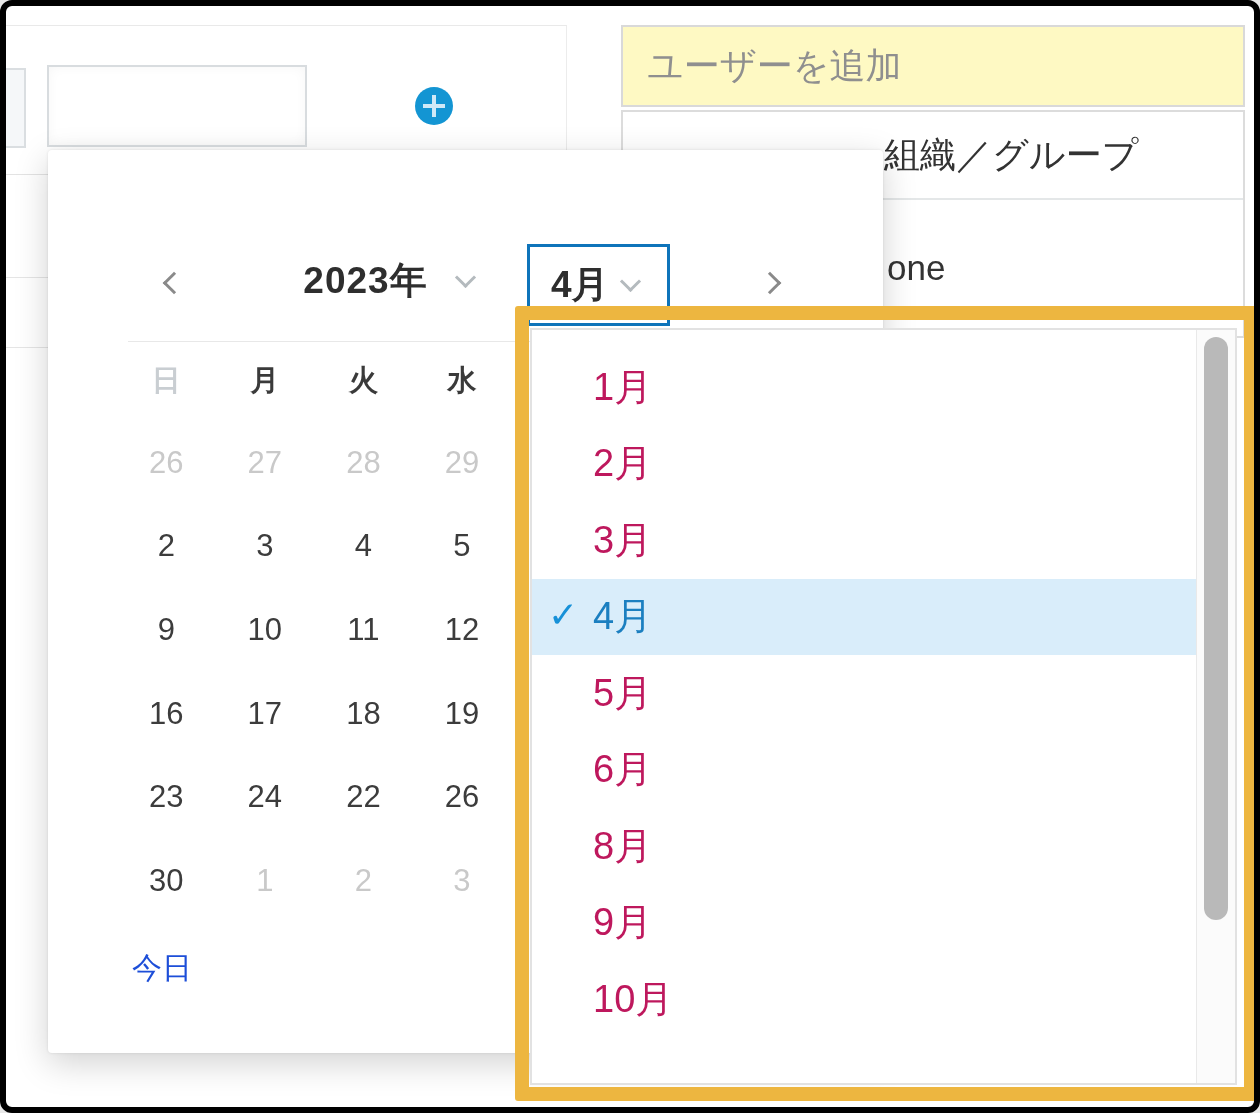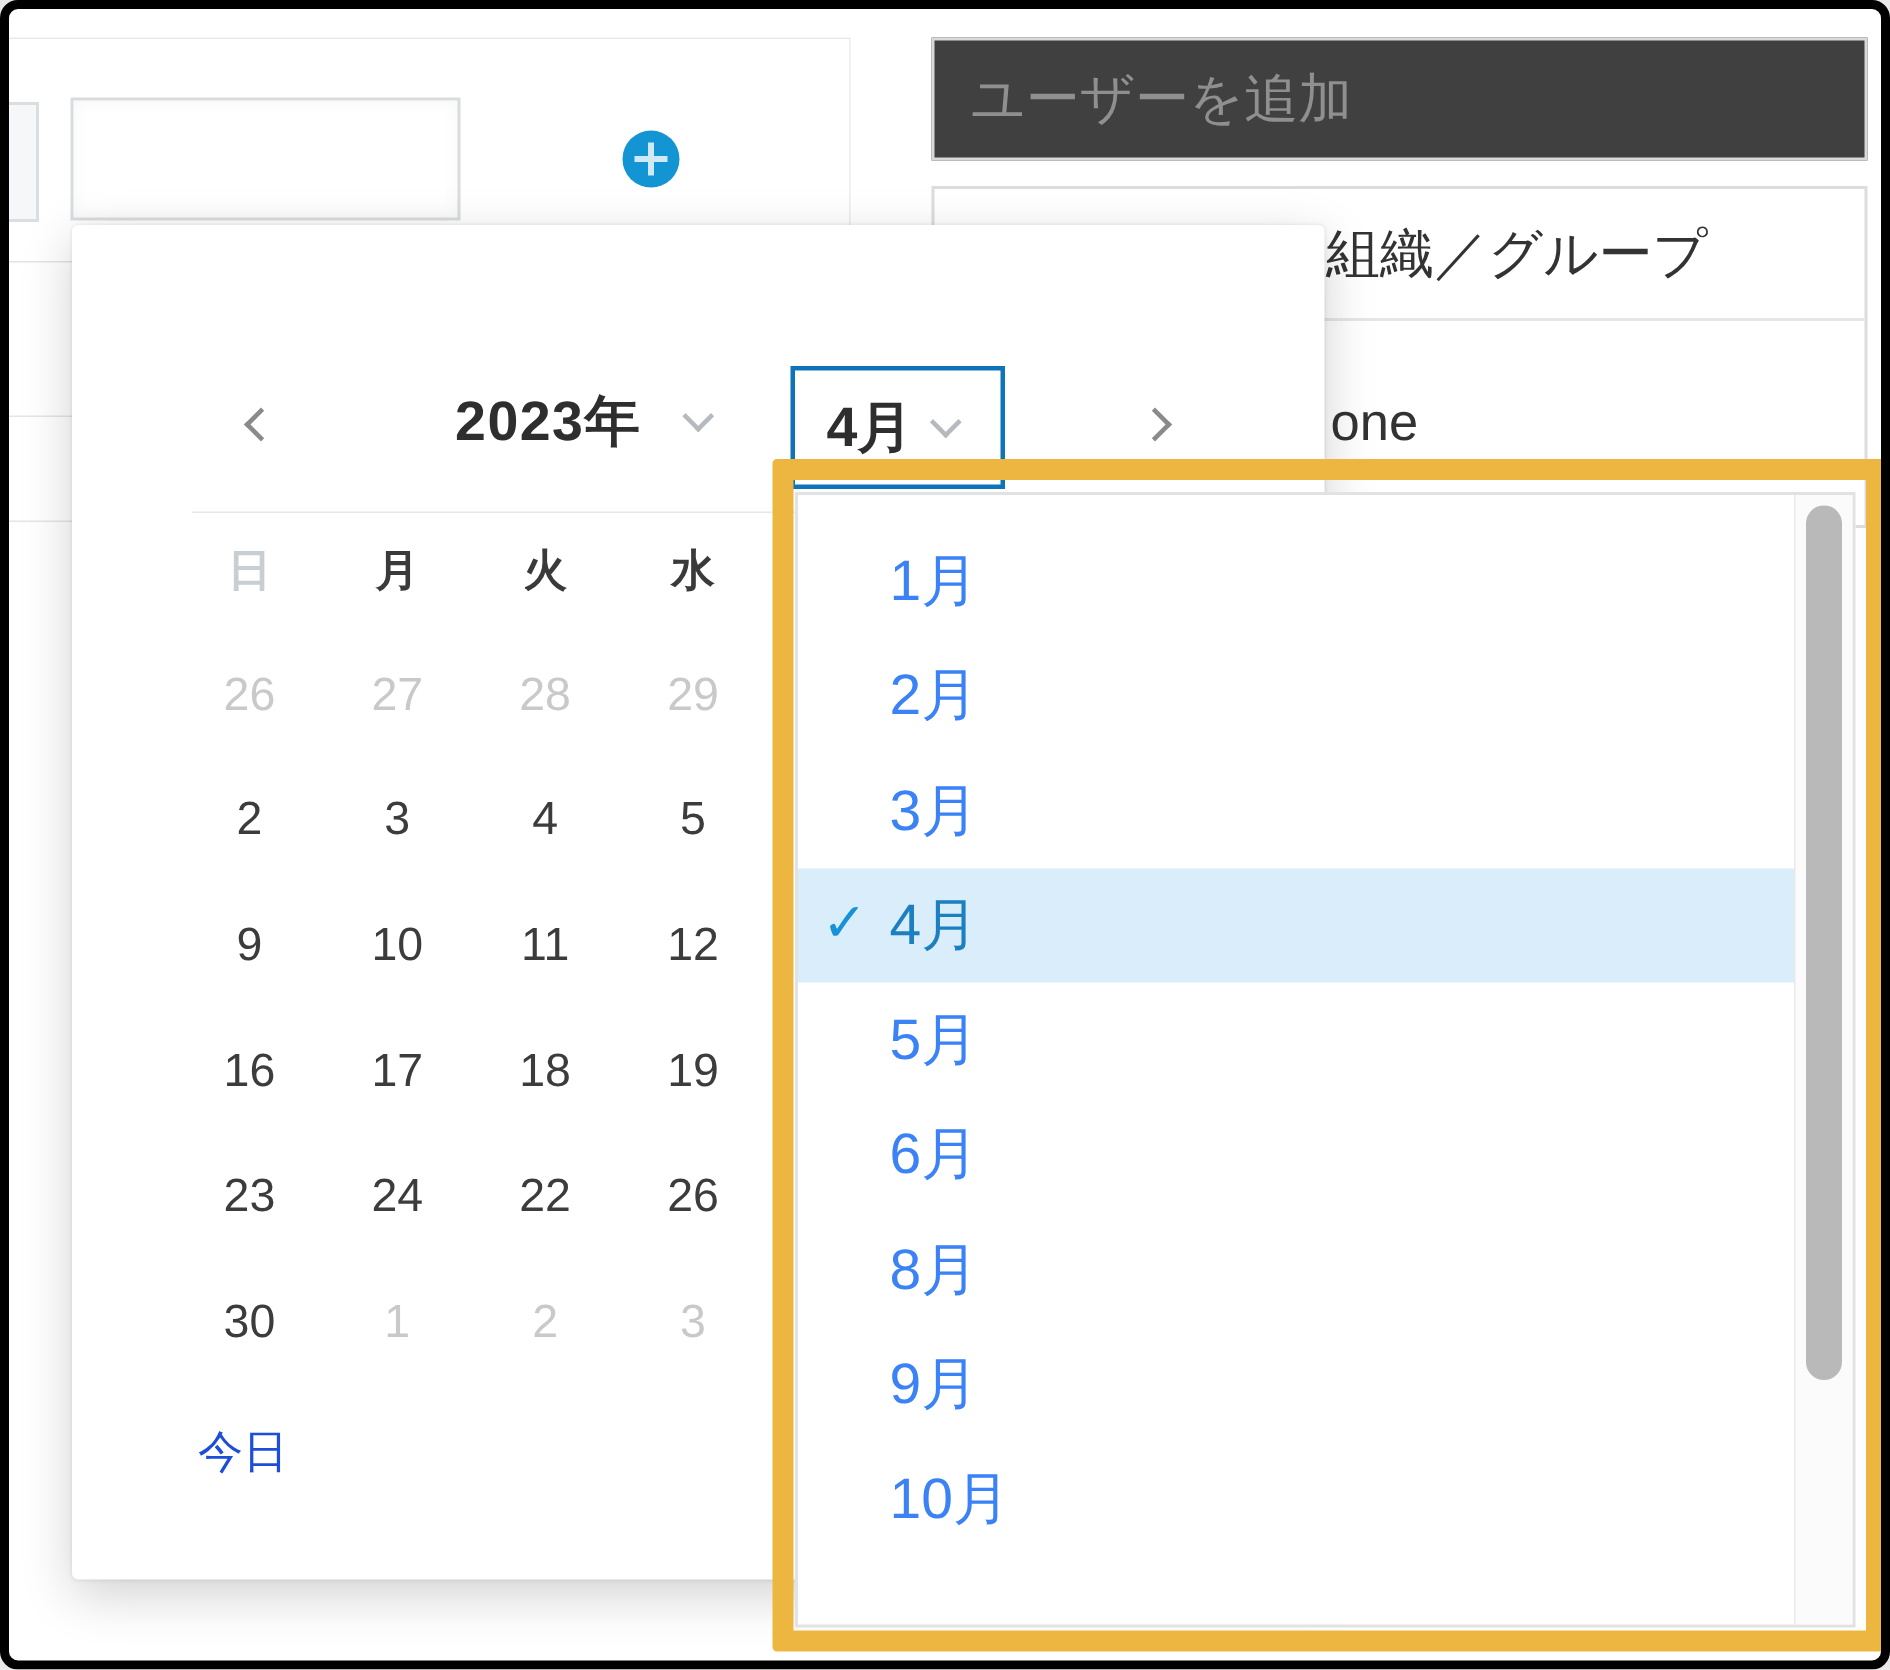--- a/index.html
+++ b/index.html
@@ -19,25 +19,25 @@
   #left-input-box{left:41px;top:59px;width:260px;height:82px;background:#fff;
     border:2px solid #d8dcdf;box-shadow:inset 0 0 12px rgba(0,0,0,0.04);z-index:2;}
   #plus-button{left:409px;top:81px;width:38px;height:38px;border-radius:50%;
     background:#1395d3;z-index:2;}
   #plus-button::before,#plus-button::after{content:"";position:absolute;background:#cfe9f7;}
   #plus-button::before{left:8px;top:17px;width:22px;height:4px;}
   #plus-button::after{left:17px;top:8px;width:4px;height:22px;}
   .left-strip-line{left:0;width:42px;height:1px;background:#e5e5e5;z-index:1;}
 
   
-  #add-user-input{left:615px;top:19px;width:624px;height:82px;background:#404040;
+  #add-user-input{left:615px;top:19px;width:624px;height:82px;background:#fef9c3;
     border:2px solid #d9d9d9;font-size:36px;color:#8f8f8f;padding:0 0 0 24px;
     font-family:inherit;z-index:1;outline:none;}
   #add-user-input::placeholder{color:#8f8f8f;opacity:1;}
-  #group-table{left:615px;top:118px;width:624px;height:228px;background:#fff;
+  #group-table{left:615px;top:104px;width:624px;height:228px;background:#fff;
     border:2px solid #dcdcdc;z-index:1;}
   #group-table-header{height:88px;border-bottom:2px solid #e4e7e8;display:flex;align-items:center;
     padding-left:261px;font-size:36px;color:#333;}
   #group-table-row{height:136px;display:flex;align-items:center;padding-left:264px;
     font-size:35px;color:#333;}
 
   
   #calendar-card{left:42px;top:144px;width:835px;height:903px;background:#fff;border-radius:4px;
     box-shadow:0 10px 34px rgba(0,0,0,0.18),0 0 3px rgba(0,0,0,0.10);z-index:10;}
   .chev{display:inline-block;width:16px;height:16px;border-left:3px solid #8a8a8a;
@@ -67,21 +67,21 @@
     font-size:31px;color:#3c3c3c;cursor:pointer;}
   .date-cell.muted{color:#c9c9c9;}
 
   #today-link{left:84px;top:798px;font-size:30px;color:#1d4ed8;cursor:pointer;z-index:11;}
 
   
   #month-dropdown{left:524px;top:322px;width:707px;height:757px;background:#fff;
     border:2px solid #e2e2e2;z-index:20;overflow:hidden;}
   #month-list{position:absolute;left:0;top:0;width:666px;padding-top:19px;}
   .month-item{position:relative;height:76.5px;display:flex;align-items:center;
-    padding-left:61px;font-size:38px;color:#3b82f6;cursor:pointer;}
+    padding-left:61px;font-size:38px;color:#be185d;cursor:pointer;}
   .month-item.selected{background:#d9edfa;color:#1b7fc0;}
   .month-item .check{position:absolute;left:16px;top:50%;transform:translateY(-54%);
     font-size:36px;font-weight:bold;color:#1791d8;display:none;}
   .month-item.selected .check{display:block;}
 
   #dropdown-scrollbar{position:absolute;right:0;top:0;width:39px;height:100%;
     background:#fbfbfb;border-left:1px solid #e9e9e9;}
   #scroll-thumb{position:absolute;left:7px;top:7px;width:24px;height:583px;
     background:#b9b9b9;border-radius:12px;cursor:pointer;}
 

